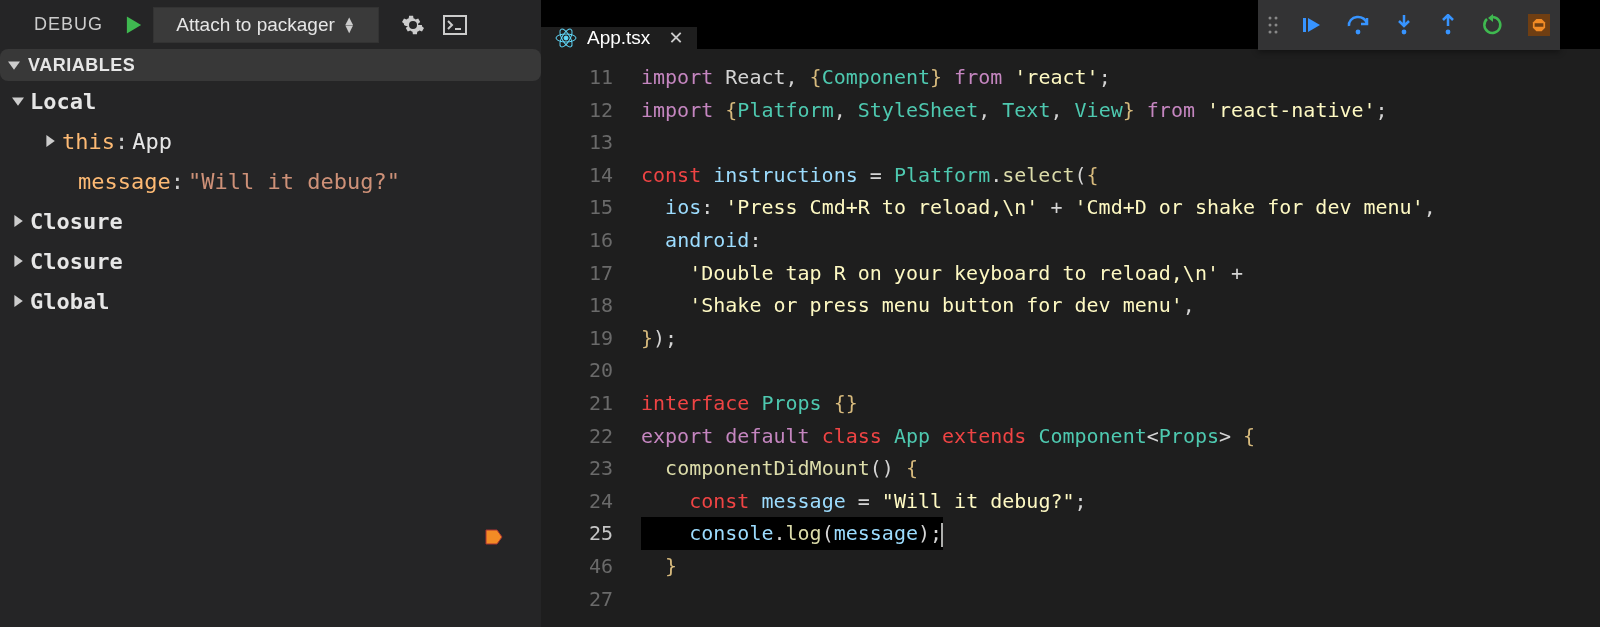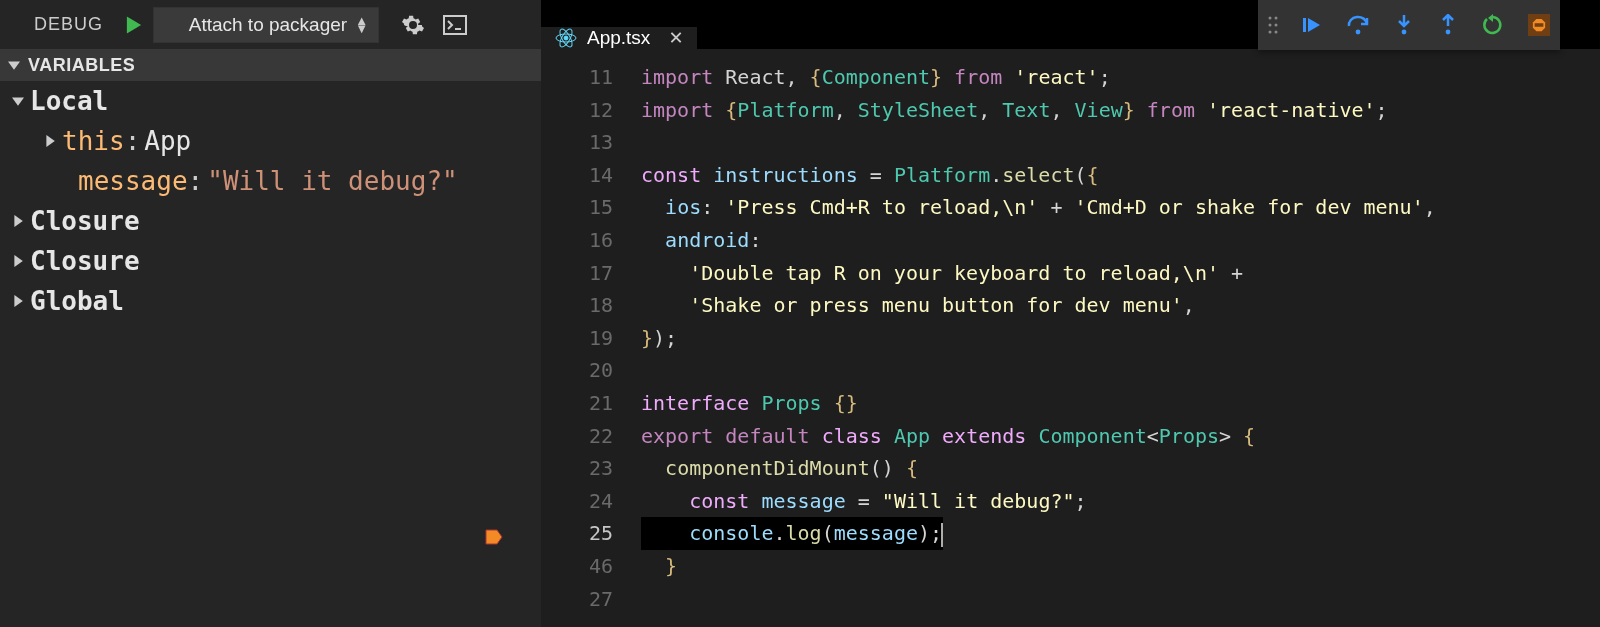--- a/index.html
+++ b/index.html
@@ -36,44 +36,45 @@
 .config-dropdown {
   background: #3a3a3a;
   border: 1px solid #333;
   height: 36px;
   min-width: 226px;
   display: flex;
   align-items: center;
   padding: 0 10px;
   font-size: 19px;
   color: #e6e6e6;
-  justify-content: flex-end;
+  justify-content: center;
   gap: 8px;
 }
 .chevrons { font-size: 13px; line-height: 8px; color: #ccc; display: flex; flex-direction: column;}
 .header-icons { display: flex; gap: 18px; margin-left: 12px; align-items: center; }
 .header-icons .icn { color: #ccc; display:flex; }
 .section-header {
   background: #383838;
   height: 32px;
   display: flex;
   align-items: center;
   padding: 0 8px;
   font-size: 18px;
   font-weight: 700;
   letter-spacing: 0.5px;
   color: #e6e6e6;
+  border-radius: 8px;
 }
 .tw { margin-right: 8px; color:#ccc; display:flex; }
 .scope-row, .var-row {
   display: flex;
   align-items: center;
   height: 40px;
   font-family: Menlo, monospace;
-  font-size: 26px;
+  font-size: 22px;
 }
 .scope-row { padding-left: 12px; color: #e6e6e6; font-weight: 600;}
 .var-row { padding-left: 44px; }
 .var-row.deep { padding-left: 60px; }
 .tri-right { margin-right:6px; display:flex; }
 .tri-down { margin-right:6px; display:flex; }
 .var-name { color: #fdba74; }
 .var-colon { color: #ccc; margin-right: 4px;}
 .var-val-obj { color: #e6e6e6; }
 .var-val-str { color: #ce9178; }
@@ -141,21 +142,21 @@
 }
 .code-lines { flex: 1; }
 .cl { height: 32.6px; line-height: 32.6px; white-space: pre; }
 .cl.highlighted { background: #000000; display:inline-block; min-width:250px;}
 .tok-kw { color: #c586c0; }
 .tok-type { color: #4ec9b0; }
 .tok-var { color: #9cdcfe; }
 .tok-ident { color: #d4d4d4; }
 .tok-str { color: #fef9c3; }
 .tok-fn { color: #dcdcaa; }
-.tok-const { color: #f0abfc; }
+.tok-const { color: #ef4444; }
 .tok-op { color: #d4d4d4; }
 .tok-punc { color: #d4d4d4; }
 .tok-brace { color: #d7ba7d; }
 .cursor { border-left: 2px solid #aeafad; display:inline-block; height: 24px; vertical-align: middle; margin-left:-1px;}
 </style>
 </head>
 <body>
 
 <div class="sidebar">
   <div class="debug-header">

